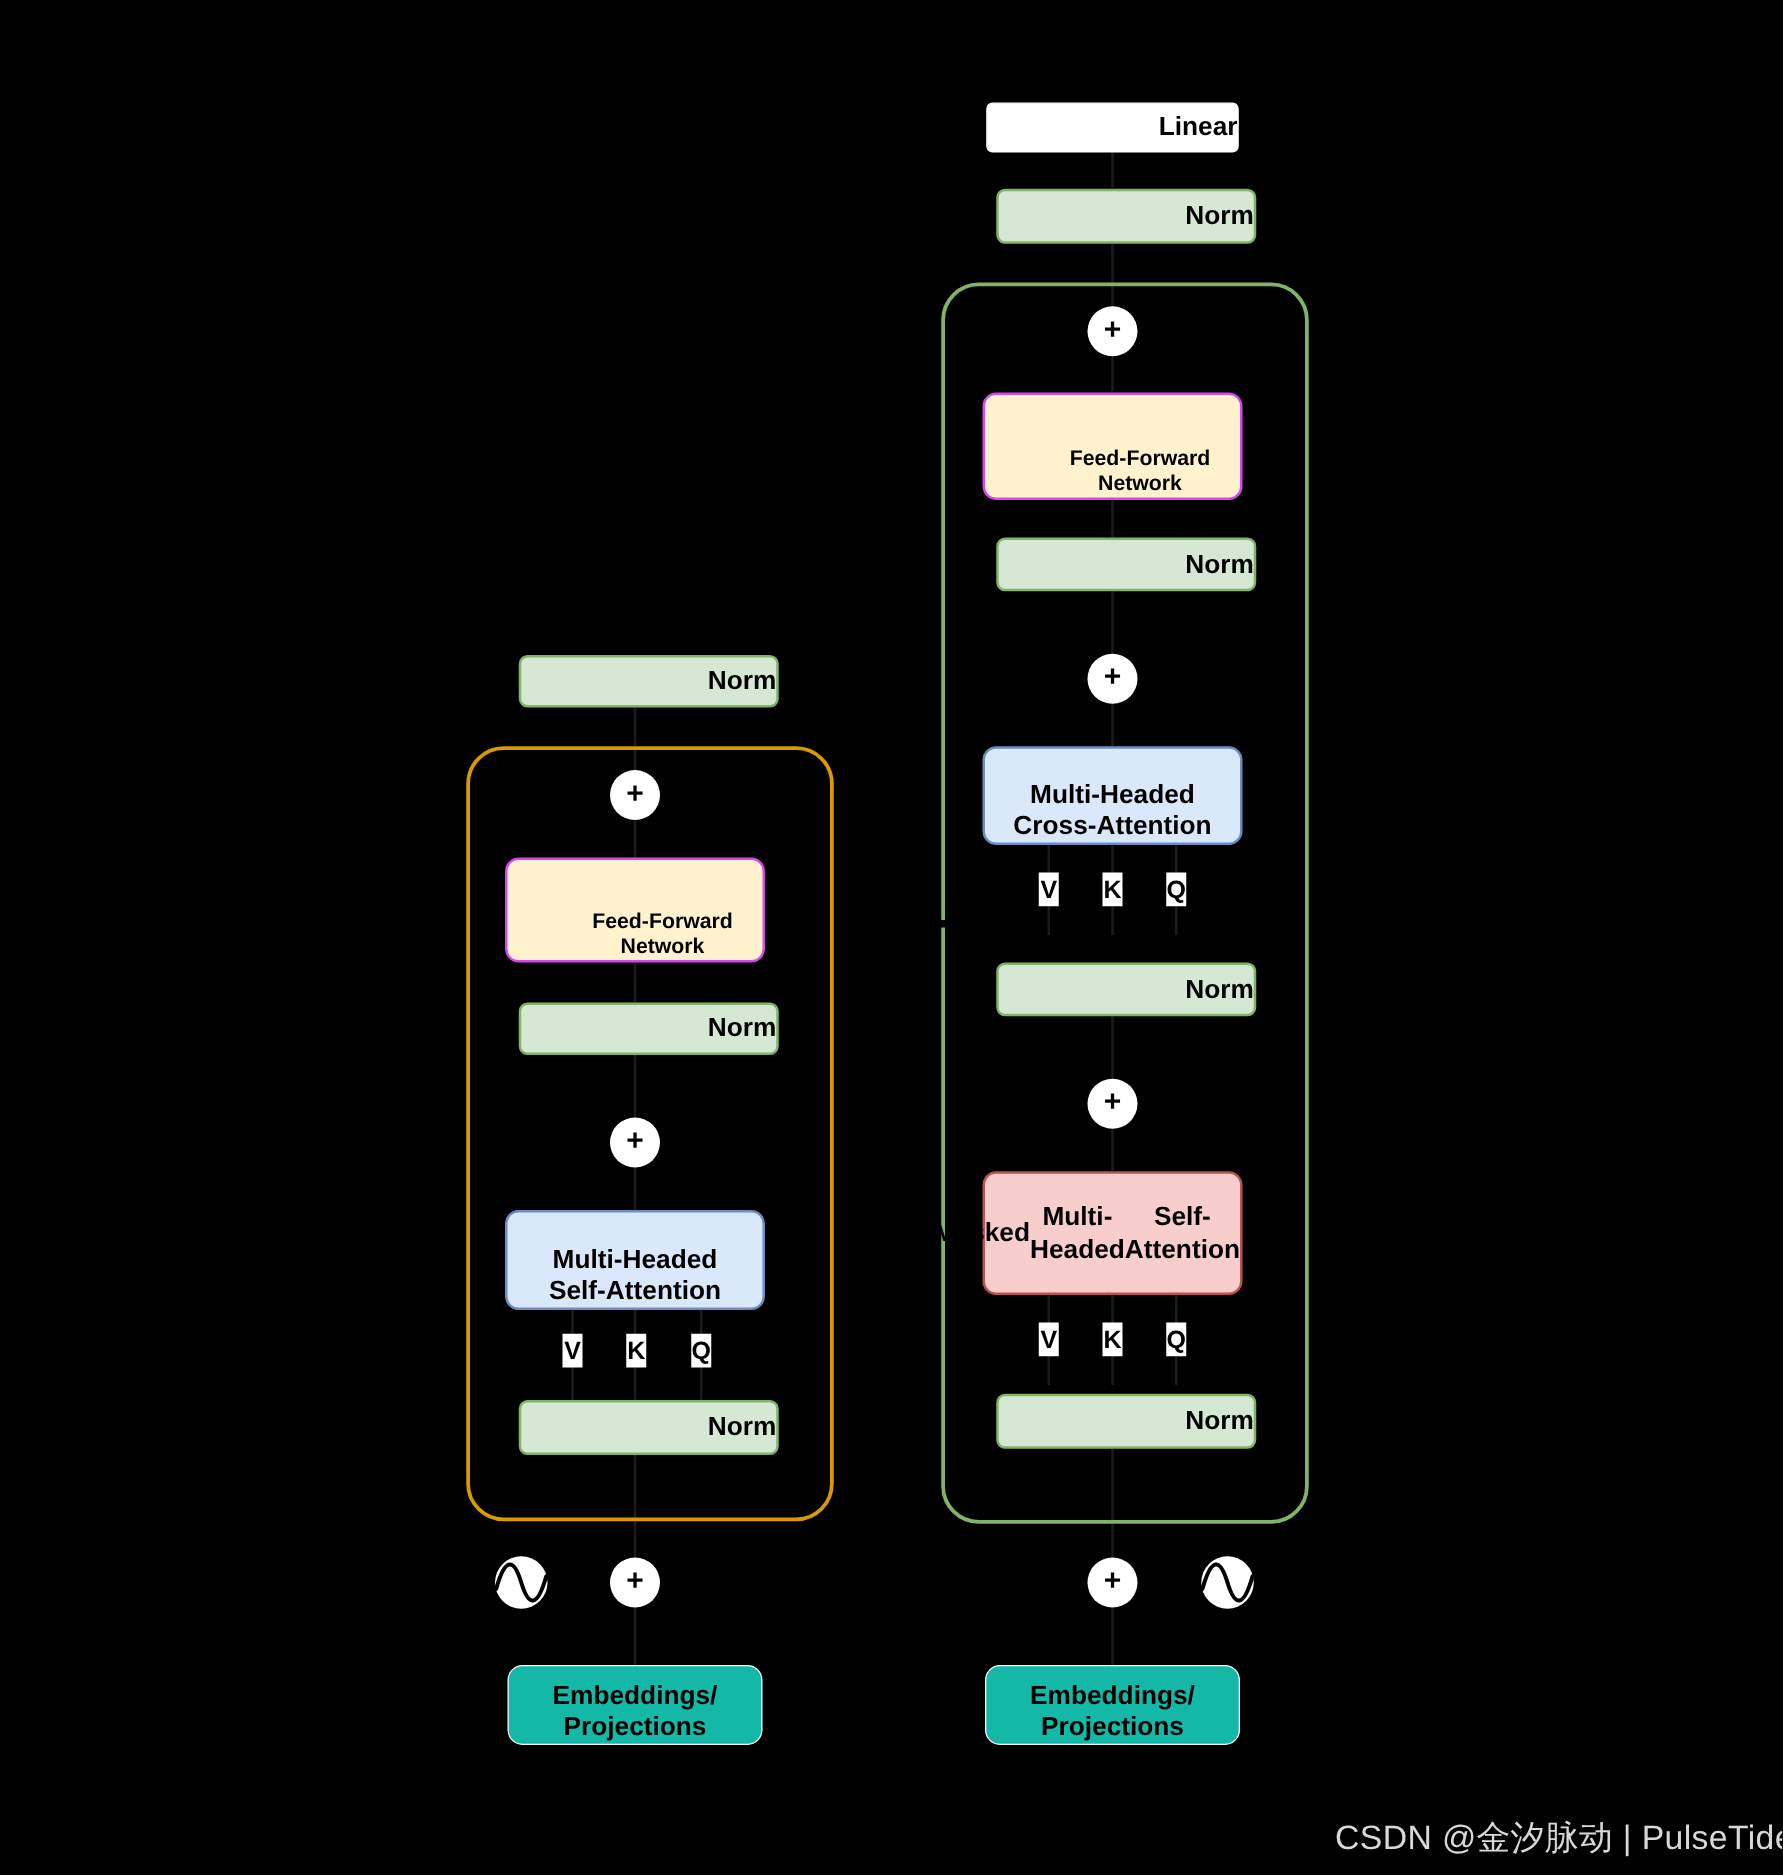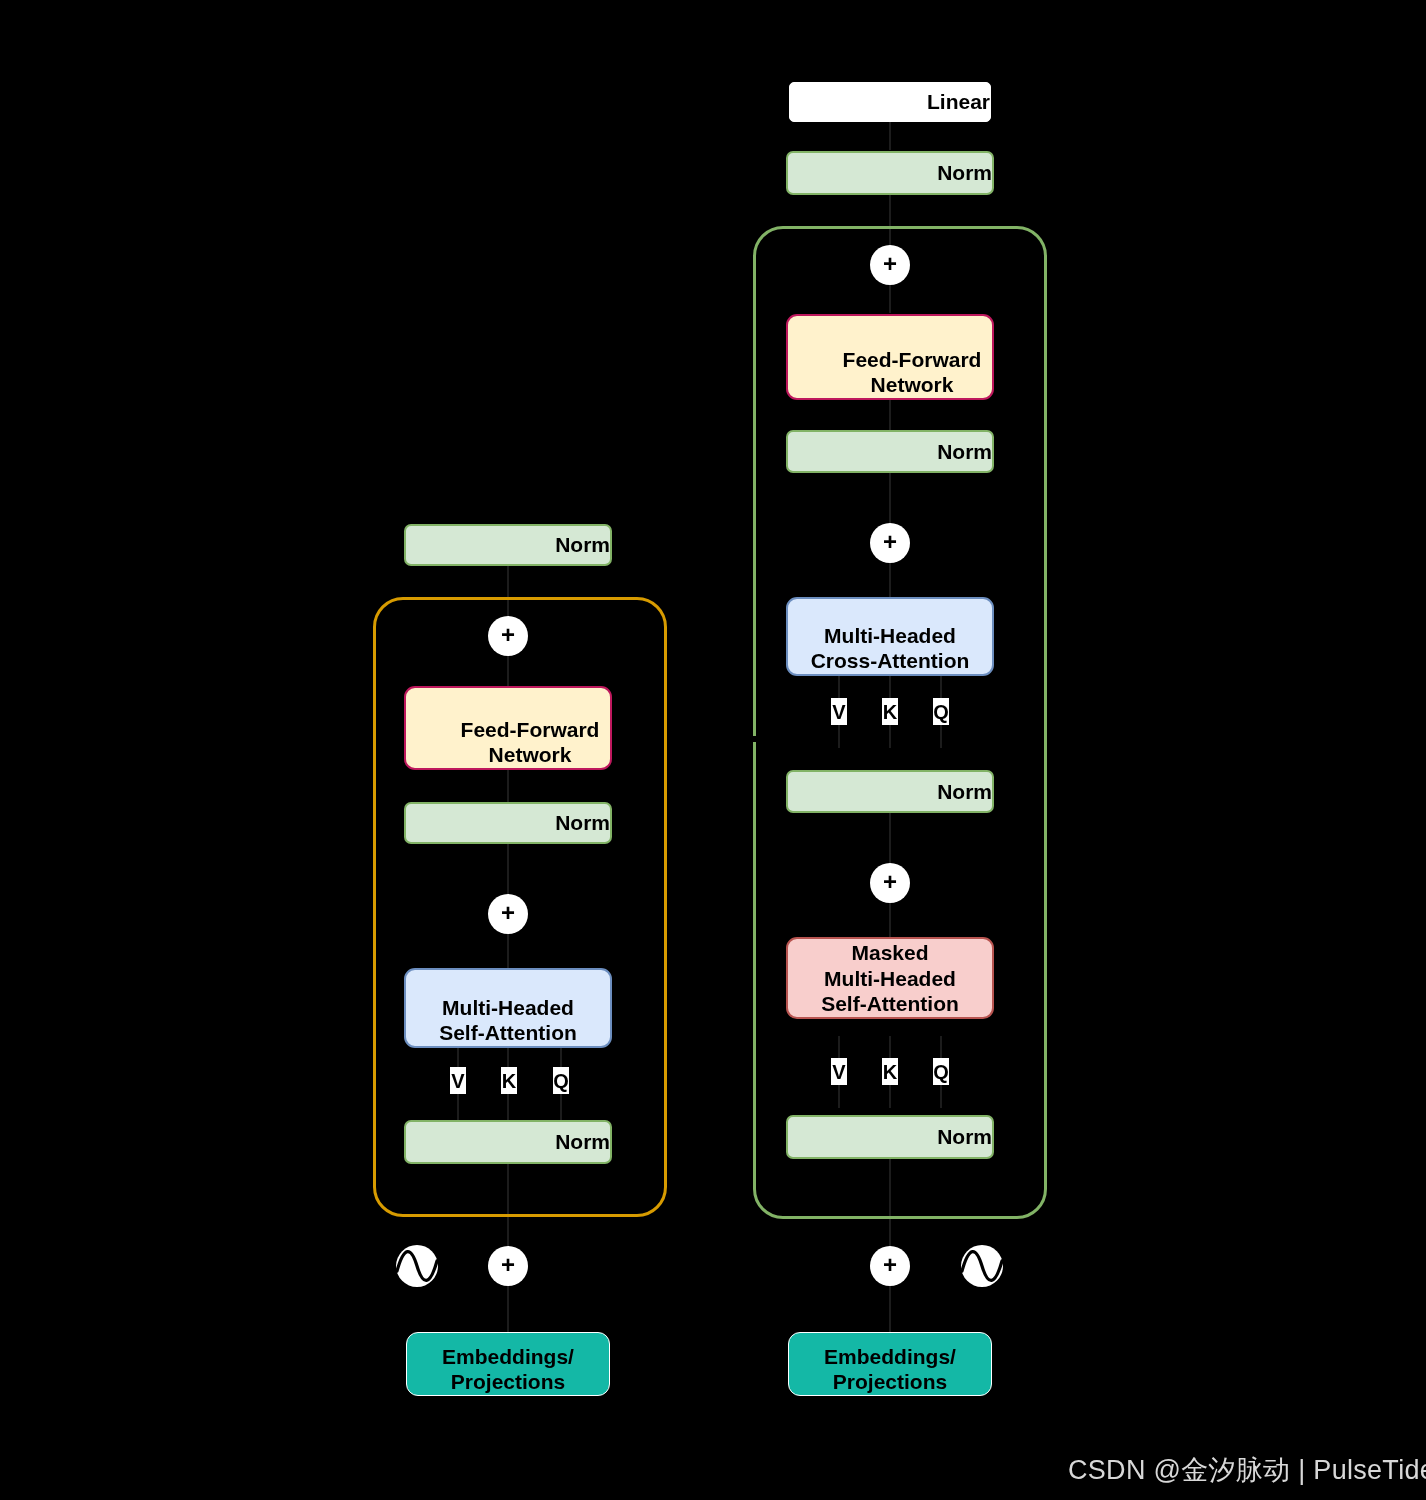--- a/index.html
+++ b/index.html
@@ -49,25 +49,26 @@
     font-weight: bold;
     color: #000000;
     line-height: 1.22;
     border-radius: 8px;
   }
   .node-norm {
     background: #d5e8d4;
     border: 2px solid #82b366;
     font-size: 21px;
     border-radius: 7px;
+    margin-left: 11px;
   }
   .node-ffn {
     background: #fff2cc;
-    border: 2px solid #be185d;
-    font-size: 21px;
+    border: 2px solid #d946ef;
+    font-size: 17px;
     border-radius: 11px;
     padding-left: 44px;
   }
   .node-attn-blue {
     background: #dae8fc;
     border: 2px solid #6c8ebf;
     font-size: 21px;
     border-radius: 11px;
   }
   .node-attn-red {
@@ -274,21 +275,21 @@
   </div>
 
   <div class="node node-norm" style="left:786px; top:770px; width:208px; height:43px;">
     <span>Norm</span>
   </div>
 
   <div class="op-circle" style="left:870px; top:863px;">
     <span>+</span>
   </div>
 
-  <div class="node node-attn-red" style="left:786px; top:937px; width:208px; height:82px; flex-direction:column;">
+  <div class="node node-attn-red" style="left:786px; top:937px; width:208px; height:99px; flex-direction:row;">
     <span>Masked</span>
     <span>Multi-Headed</span>
     <span>Self-Attention</span>
   </div>
 
   <div class="vkq" style="left:831px; top:1058px;">
     <span>V</span>
   </div>
   <div class="vkq" style="left:882px; top:1058px;">
     <span>K</span>

